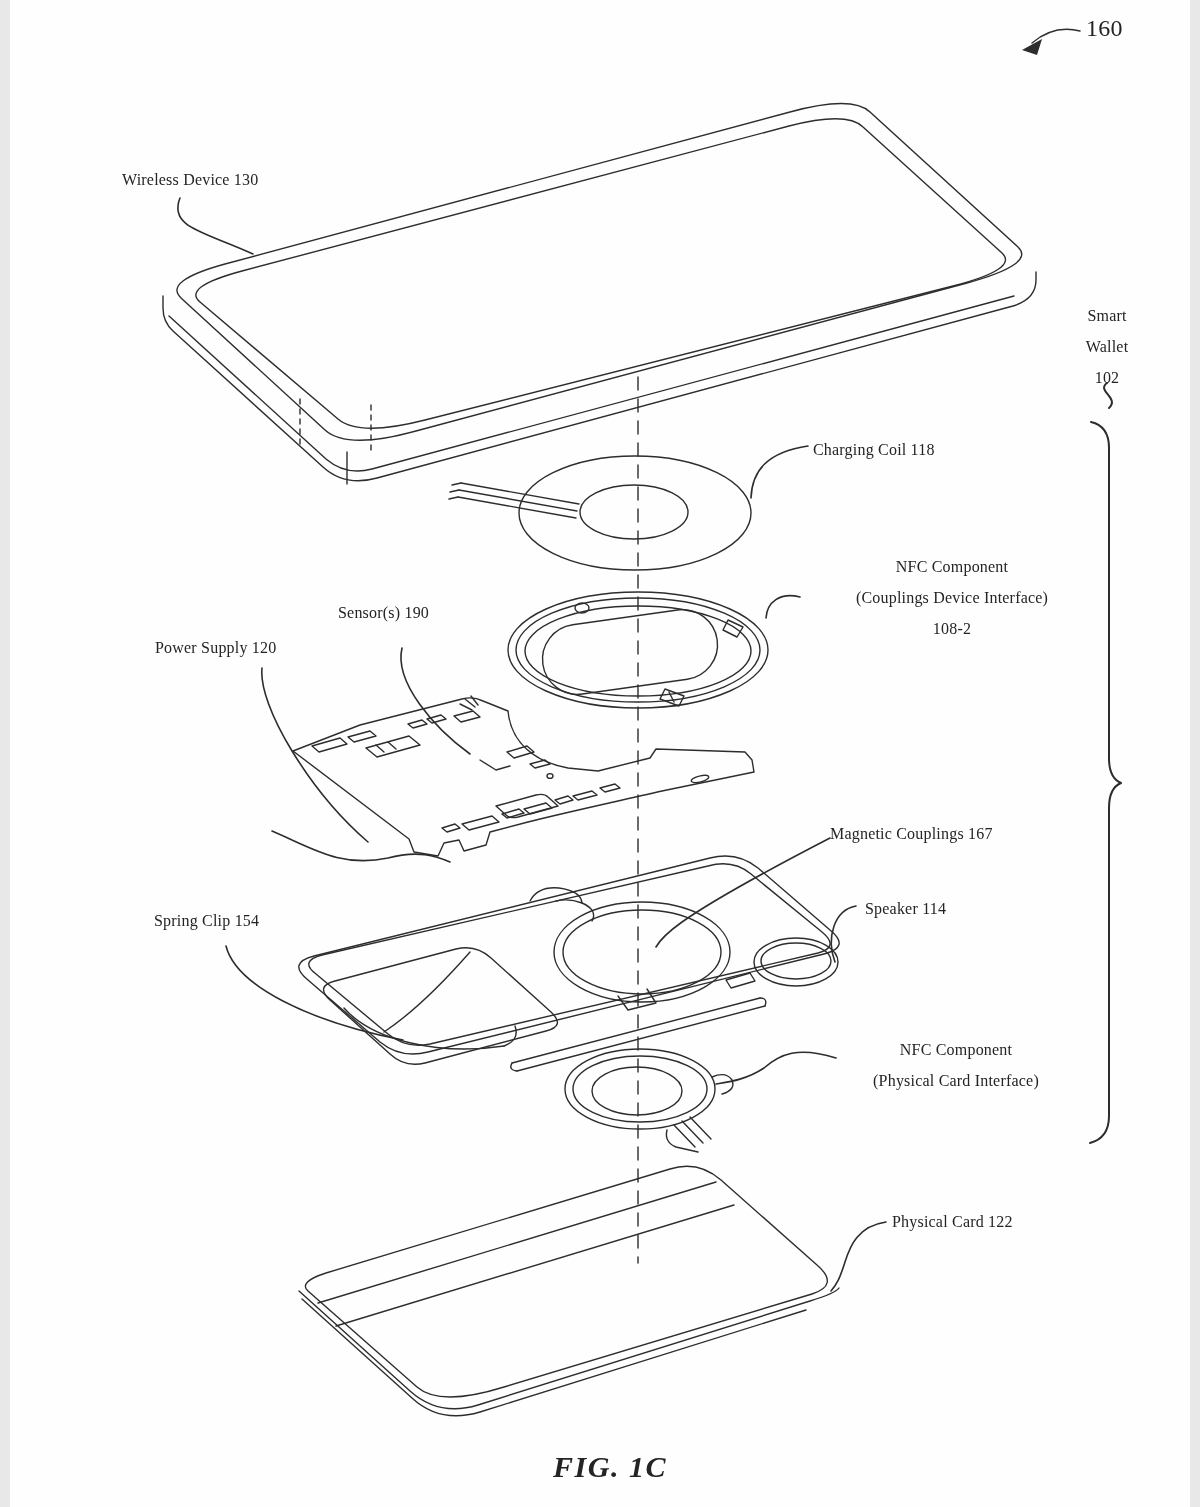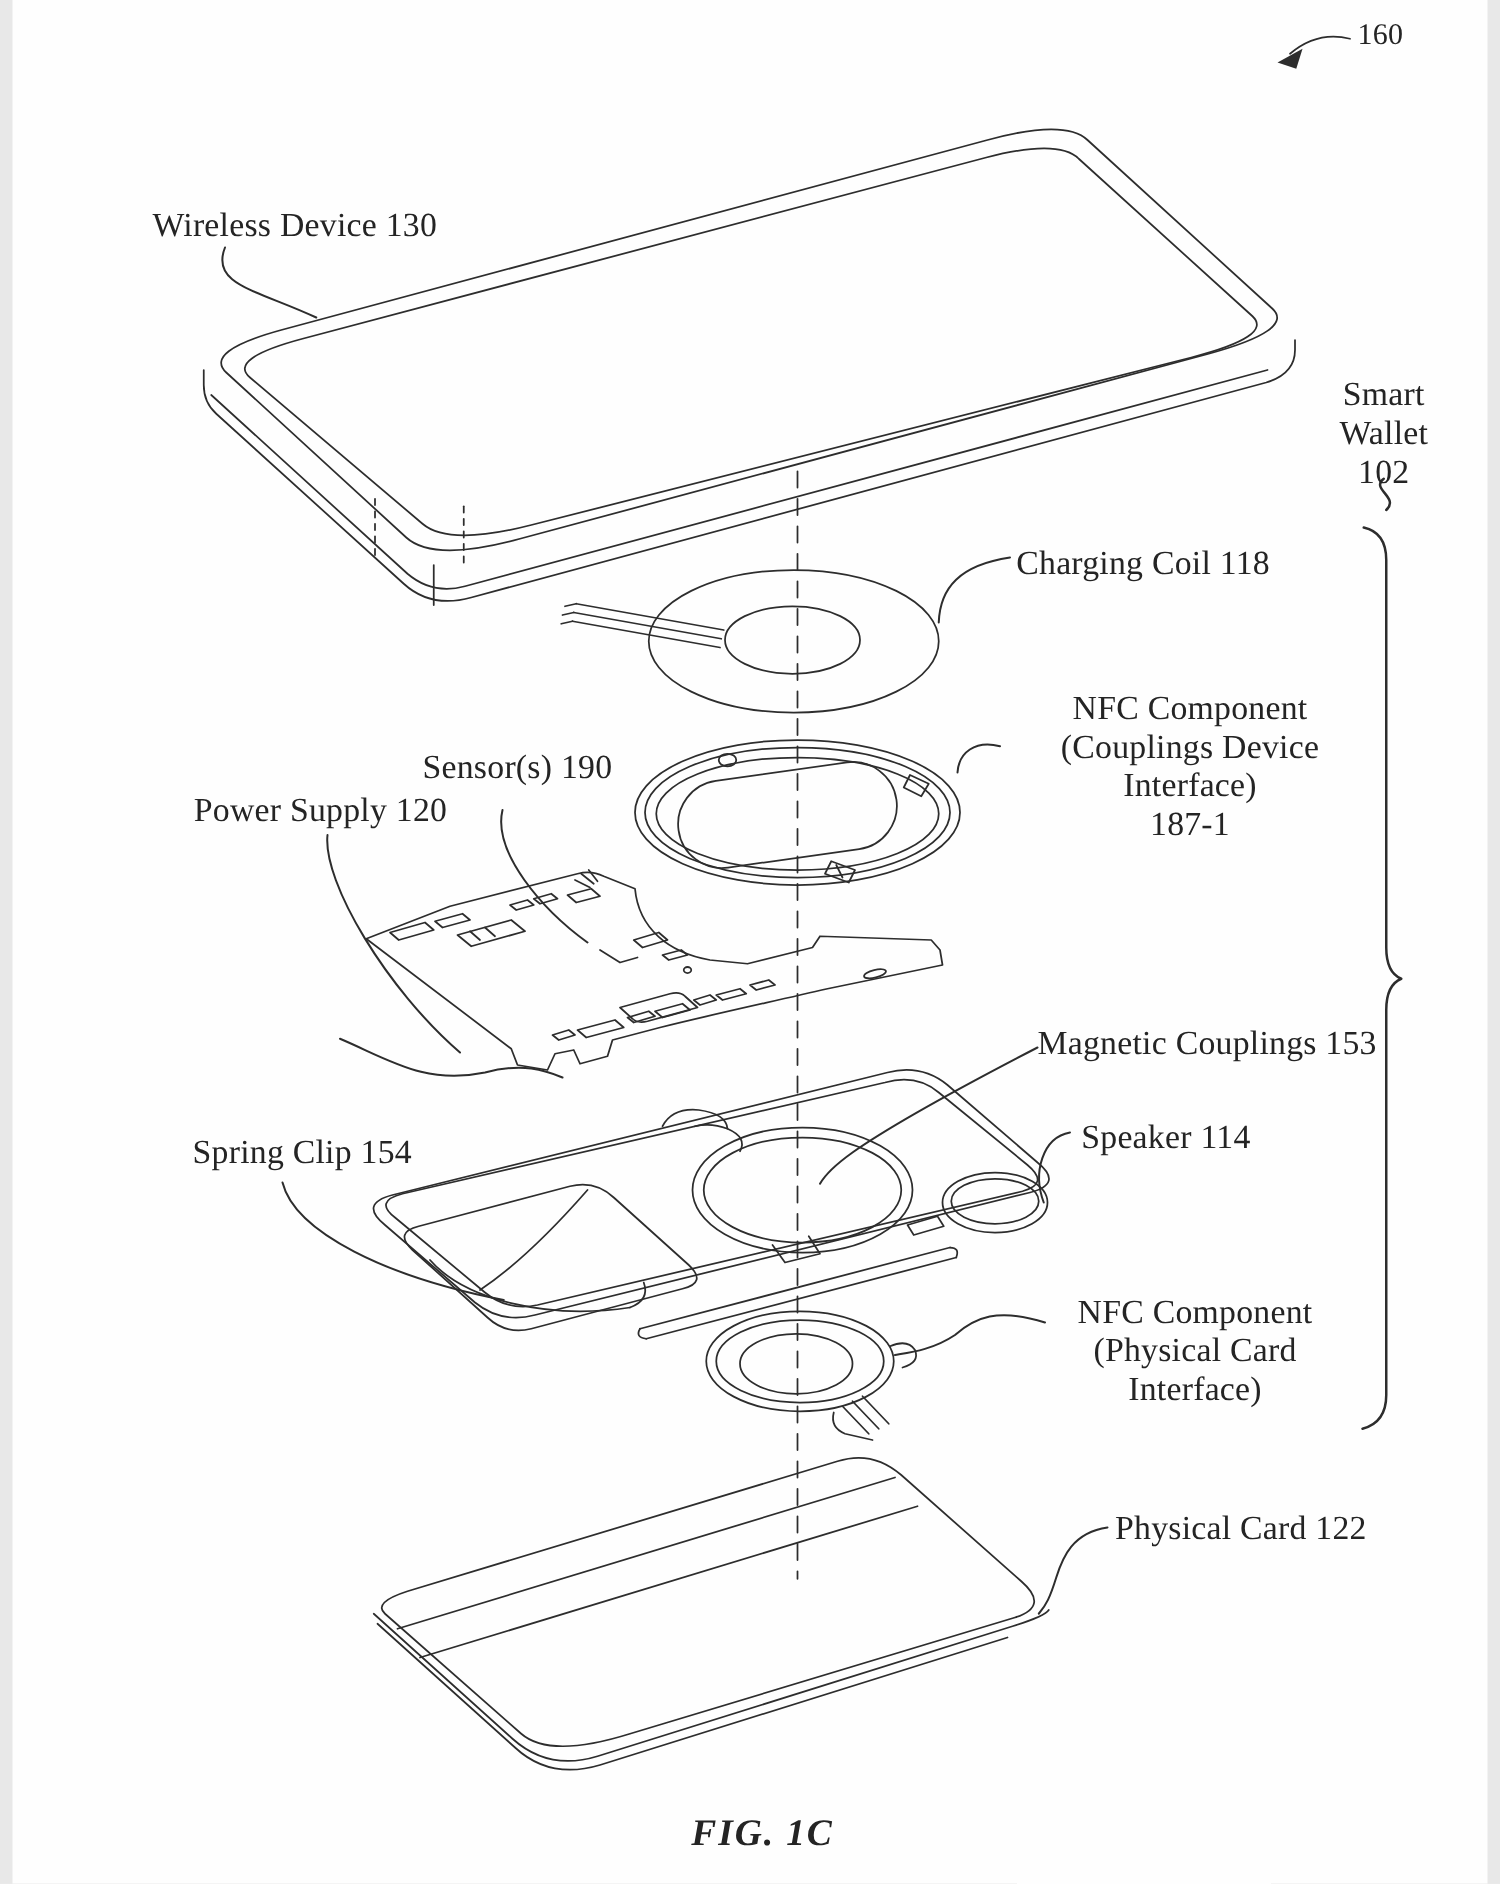--- a/index.html
+++ b/index.html
@@ -4,21 +4,21 @@
 <style>
   html,body{margin:0;padding:0;background:#e8e8e8;}
   .page{
     position:relative;width:1180px;height:1507px;background:#fefefe;
     margin:0 auto;overflow:hidden;
     font-family:"Liberation Serif","DejaVu Serif",serif;color:#242424;
   }
   svg.art{position:absolute;left:0;top:0;width:1200px;height:1507px;}
   svg.art *{vector-effect:non-scaling-stroke;}
   .lbl{
-    position:absolute;font-size:27px;line-height:28px;white-space:nowrap;
+    position:absolute;font-size:16px;line-height:28px;white-space:nowrap;
     color:#242424;letter-spacing:.2px;
   }
   .lbl.center{text-align:center;white-space:normal;}
   .lbl .ln{display:block;line-height:31px;}
   .ref{font-size:24px;}
   .caption{
     position:absolute;font-size:30px;font-weight:bold;font-style:italic;
     letter-spacing:1.5px;text-align:center;
   }
 </style>
@@ -163,29 +163,29 @@
     <span class="ln">Smart</span>
     <span class="ln">Wallet</span>
     <span class="ln">102</span>
   </div>
 
   <div class="lbl" style="left:803px;top:436px;">Charging Coil 118</div>
 
   <div class="lbl center" style="left:808px;top:551px;width:268px;">
     <span class="ln">NFC Component</span>
     <span class="ln">(Couplings Device Interface)</span>
-    <span class="ln">187-1</span>
+    <span class="ln">108-2</span>
   </div>
 
   <div class="lbl" style="left:328px;top:599px;">Sensor(s) 190</div>
 
   <div class="lbl" style="left:145px;top:634px;">Power Supply 120</div>
 
 
-  <div class="lbl" style="left:820px;top:820px;">Magnetic Couplings 153</div>
+  <div class="lbl" style="left:820px;top:820px;">Magnetic Couplings 167</div>
 
   <div class="lbl" style="left:855px;top:895px;">Speaker 114</div>
 
   <div class="lbl" style="left:144px;top:907px;">Spring Clip 154</div>
 
   <div class="lbl center" style="left:812px;top:1034px;width:268px;">
     <span class="ln">NFC Component</span>
     <span class="ln">(Physical Card Interface)</span>
   </div>
 

